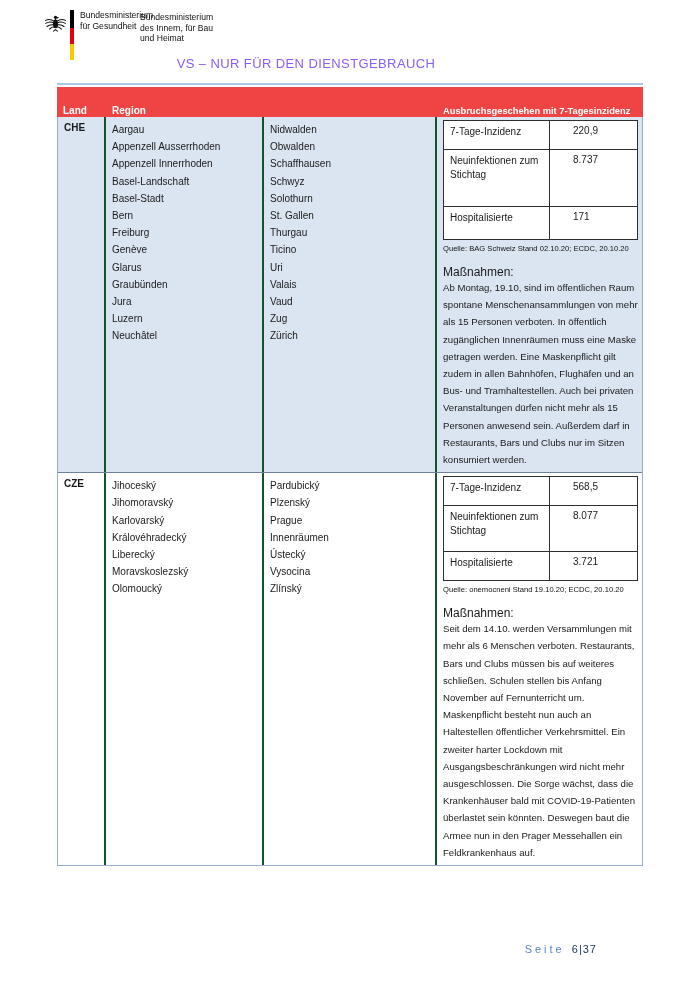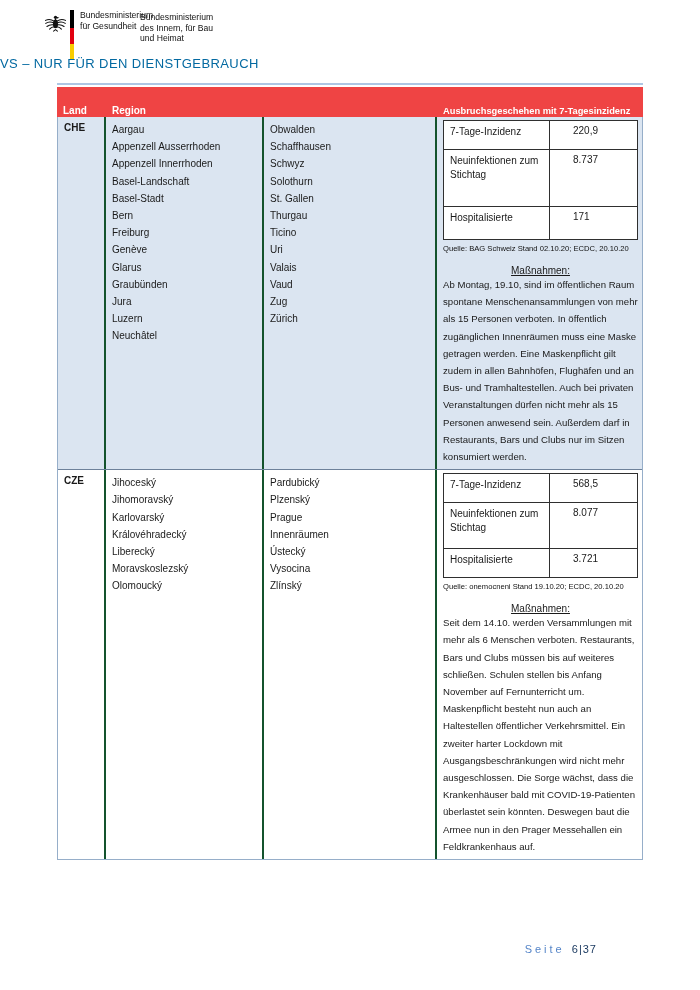--- a/index.html
+++ b/index.html
@@ -10,22 +10,22 @@
   
   .logo-area{position:absolute;left:44px;top:10px;display:flex;align-items:flex-start;}
   .eagle{width:23px;height:21px;margin-top:2px;}
   .flag-stripe{width:4px;height:50px;margin-left:3px;display:flex;flex-direction:column;}
   .flag-black{flex:0 0 18px;background:#000000;}
   .flag-red{flex:0 0 16px;background:#e1000f;}
   .flag-gold{flex:0 0 16px;background:#f8cc00;}
   .ministry{margin-left:6px;font-size:8.6px;line-height:10.5px;color:#111;}
   .ministry2{position:absolute;left:140px;top:12px;font-size:8.6px;line-height:10.5px;color:#111;}
   .classification{
-    position:absolute;left:0;top:56px;width:612px;
-    font-size:13px;letter-spacing:.4px;color:#0369a1;
+    position:absolute;left:0;top:56px;width:612px;text-align:center;
+    font-size:13px;letter-spacing:.4px;color:#8b5cf6;
   }
   
   .maintable{
     position:absolute;left:57px;top:83px;width:586px;
     border-top:2px solid #aec6e4;
   }
   .thead{
     margin-top:2px;background:#ef4444;color:#ffffff;height:30px;
     display:grid;grid-template-columns:49px 158px 173px 206px;
     font-weight:bold;
@@ -58,21 +58,21 @@
   }
   .sval{flex:1;font-size:10px;padding:4px 4px 2px 7px;}
   .row-che .srow-1{min-height:28px;}
   .row-che .srow-2{min-height:56px;}
   .row-che .srow-3{min-height:32px;}
   .row-cze .srow-1{min-height:28px;}
   .row-cze .srow-2{min-height:45px;}
   .row-cze .srow-3{min-height:28px;}
   .source{font-size:7.6px;color:#111;margin:4px 0 0 2px;}
   .measures-heading{
-    font-size:10px;text-decoration:underline;margin:12px 0 0 2px;text-align:center;
+    font-size:12px;margin:12px 0 0 2px;
   }
   .measures{font-size:9.6px;line-height:17.2px;margin:0 0 0 2px;width:197px;}
   
   .pagefooter{
     position:absolute;top:943px;left:0;width:597px;text-align:right;font-size:11px;
   }
   .pf-label{color:#5585c8;letter-spacing:3px;}
   .pf-num{color:#17365d;letter-spacing:1px;margin-left:4px;}
 </style>
 </head>
@@ -139,20 +139,21 @@
             <div>Bern</div>
             <div>Freiburg</div>
             <div>Genève</div>
             <div>Glarus</div>
             <div>Graubünden</div>
             <div>Jura</div>
             <div>Luzern</div>
             <div>Neuchâtel</div>
           </div>
         <div class="cell regions">
+            <div>Nidwalden</div>
             <div>Obwalden</div>
             <div>Schaffhausen</div>
             <div>Schwyz</div>
             <div>Solothurn</div>
             <div>St. Gallen</div>
             <div>Thurgau</div>
             <div>Ticino</div>
             <div>Uri</div>
             <div>Valais</div>
             <div>Vaud</div>

